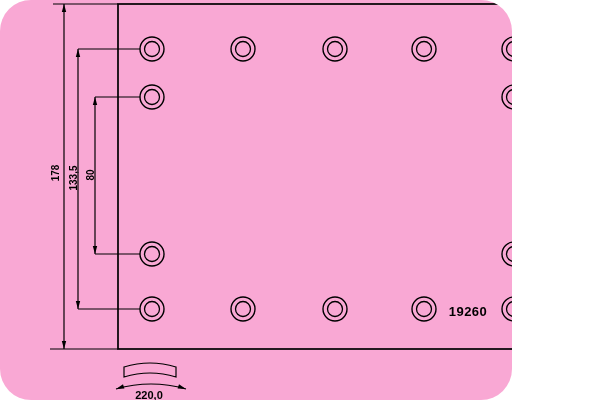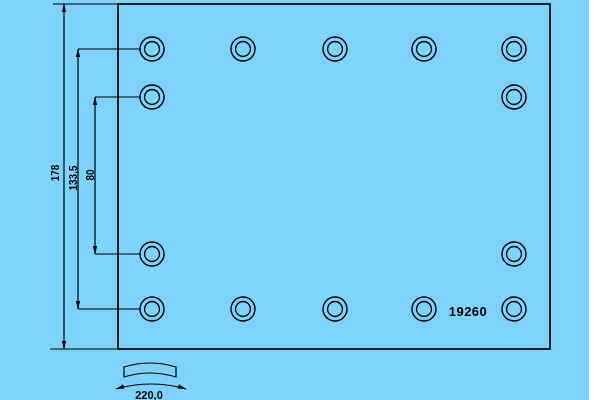--- a/index.html
+++ b/index.html
@@ -3,24 +3,25 @@
 <meta charset="utf-8">
 <style>
   html, body {
     margin: 0;
     padding: 0;
     background: #ffffff;
     font-family: "Liberation Sans", sans-serif;
   }
   #stage {
     position: relative;
-    width: 589px;
+    width: 512px;
     height: 400px;
-    background: #7dd3fc;
+    background: #f9a8d4;
     overflow: hidden;
+    border-radius: 31px;
   }
   svg { display: block; }
   .dim-label {
     font-family: "Liberation Sans", sans-serif;
     font-size: 10px;
     font-weight: bold;
     fill: #000000;
   }
   .part-number {
     font-family: "Liberation Sans", sans-serif;

